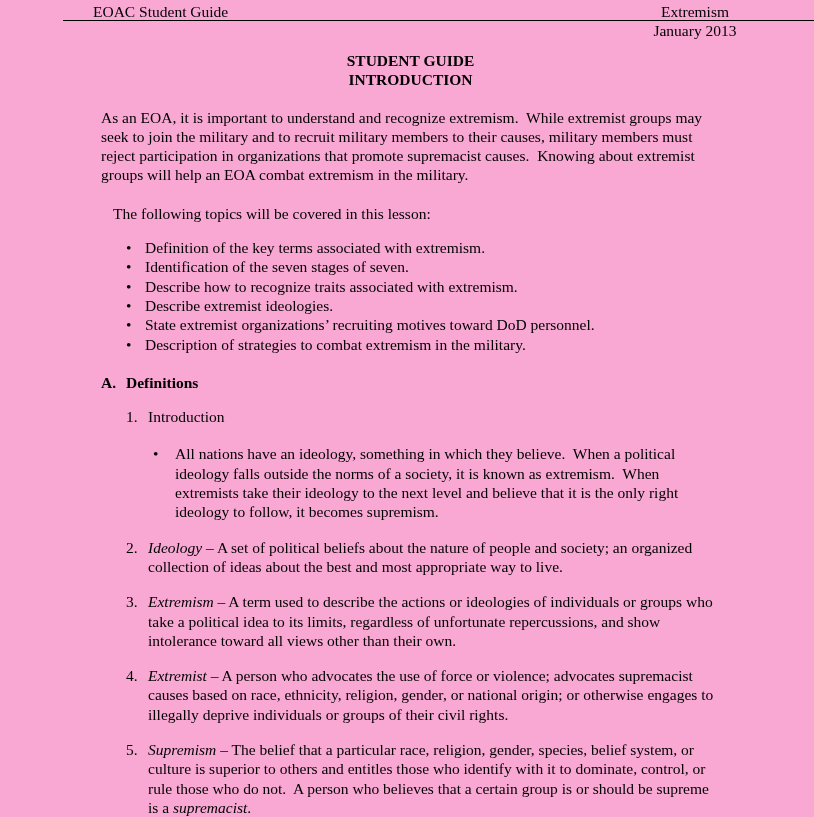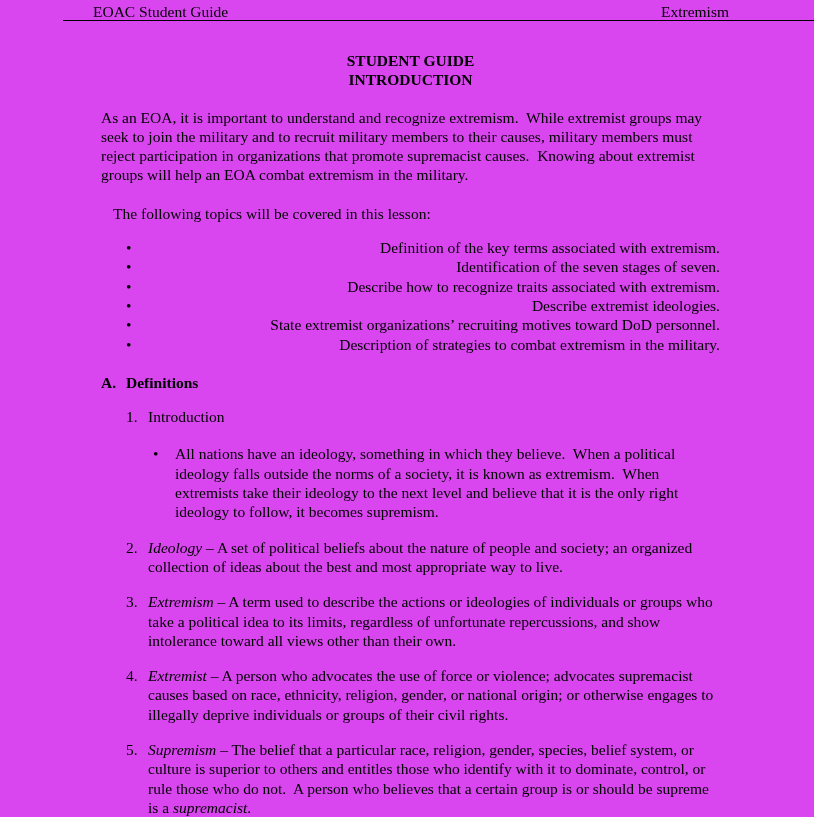--- a/index.html
+++ b/index.html
@@ -1,20 +1,20 @@
 <!DOCTYPE html>
 <html><head>
 <meta charset="utf-8">
 <style>
   * { margin:0; padding:0; box-sizing:border-box; }
   html,body { background:#ffffff; }
   .page {
     position:relative;
     width:814px; height:817px;
-    background:#d946ef;
+    background:#f9a8d4;
     color:#000000;
     font-family:"Liberation Serif", serif;
     font-size:15.5px;
     line-height:19.3px;
     overflow:hidden;
   }
   
   .hdr-left { position:absolute; left:93px; top:2px; white-space:nowrap; }
   .hdr-right {
     position:absolute; left:610px; top:2px; width:170px;
@@ -29,41 +29,42 @@
     position:absolute; top:0; left:0;
     width:814px;
     padding:51px 94px 0 101px;
   }
   .doc-title { text-align:center; font-weight:bold; }
   .intro-para { margin-top:18px; white-space:pre-wrap; }
   .topics-heading { margin-top:19px;margin-left:12px; }
   .topics-list { margin-top:15px; }
   .topic-row { display:flex; margin-left:25px; }
   .topic-row .bullet { flex:none; width:19px; }
-  .topic-row .topic-text { flex:1; white-space:pre-wrap;text-align:right; }
+  .topic-row .topic-text { flex:1; white-space:pre-wrap; }
   .section-a-heading { margin-top:19px; display:flex; font-weight:bold; }
   .section-a-heading .sec-label { flex:none; width:25px; }
   .item1-row { display:flex; margin-left:25px; margin-top:15px; }
   .item1-row .num { flex:none; width:22px; }
   .inner-bullet { display:flex; margin-left:52px; margin-top:18px; }
   .inner-bullet .bullet { flex:none; width:22px; }
   .inner-bullet .bullet-text { flex:1; white-space:pre-wrap; }
   .def-item { display:flex; margin-left:25px; margin-top:16px; }
   .def-item .num { flex:none; width:22px; }
   .def-item .def-body { flex:1; white-space:pre-wrap; }
   .term { font-weight:normal; font-style:italic; }
 </style>
 </head>
 <body>
 
 <div class="page">
 
   <div class="hdr-left">EOAC Student Guide</div>
   <div class="hdr-right">
     <div>Extremism</div>
+    <div>January 2013</div>
   </div>
   <div class="hdr-rule"></div>
 
   <div class="content">
 
     <div class="doc-title">
       <div>STUDENT GUIDE</div>
       <div>INTRODUCTION</div>
     </div>
 

